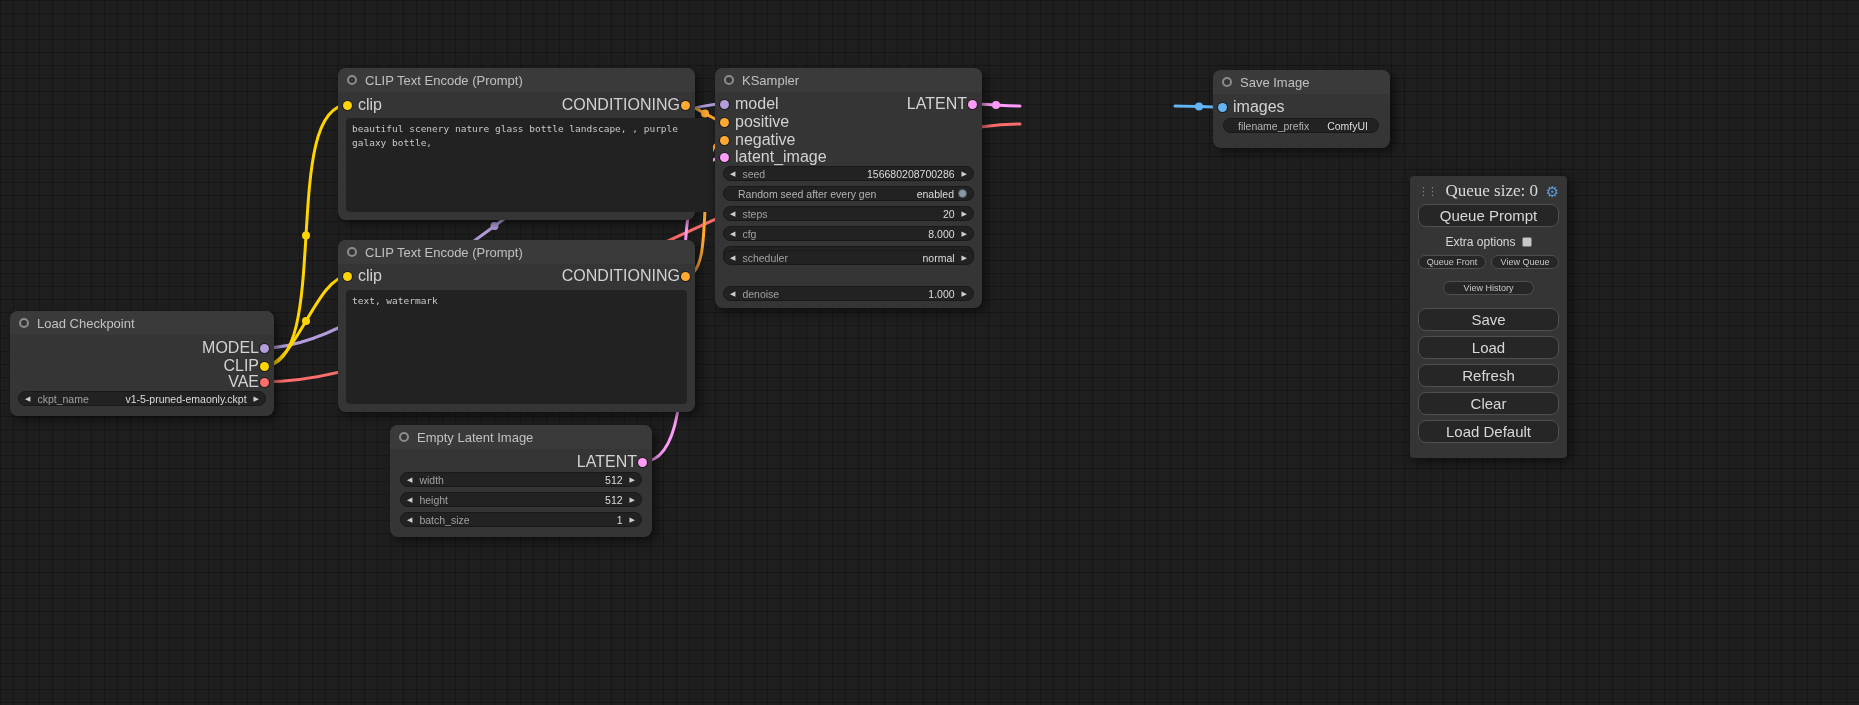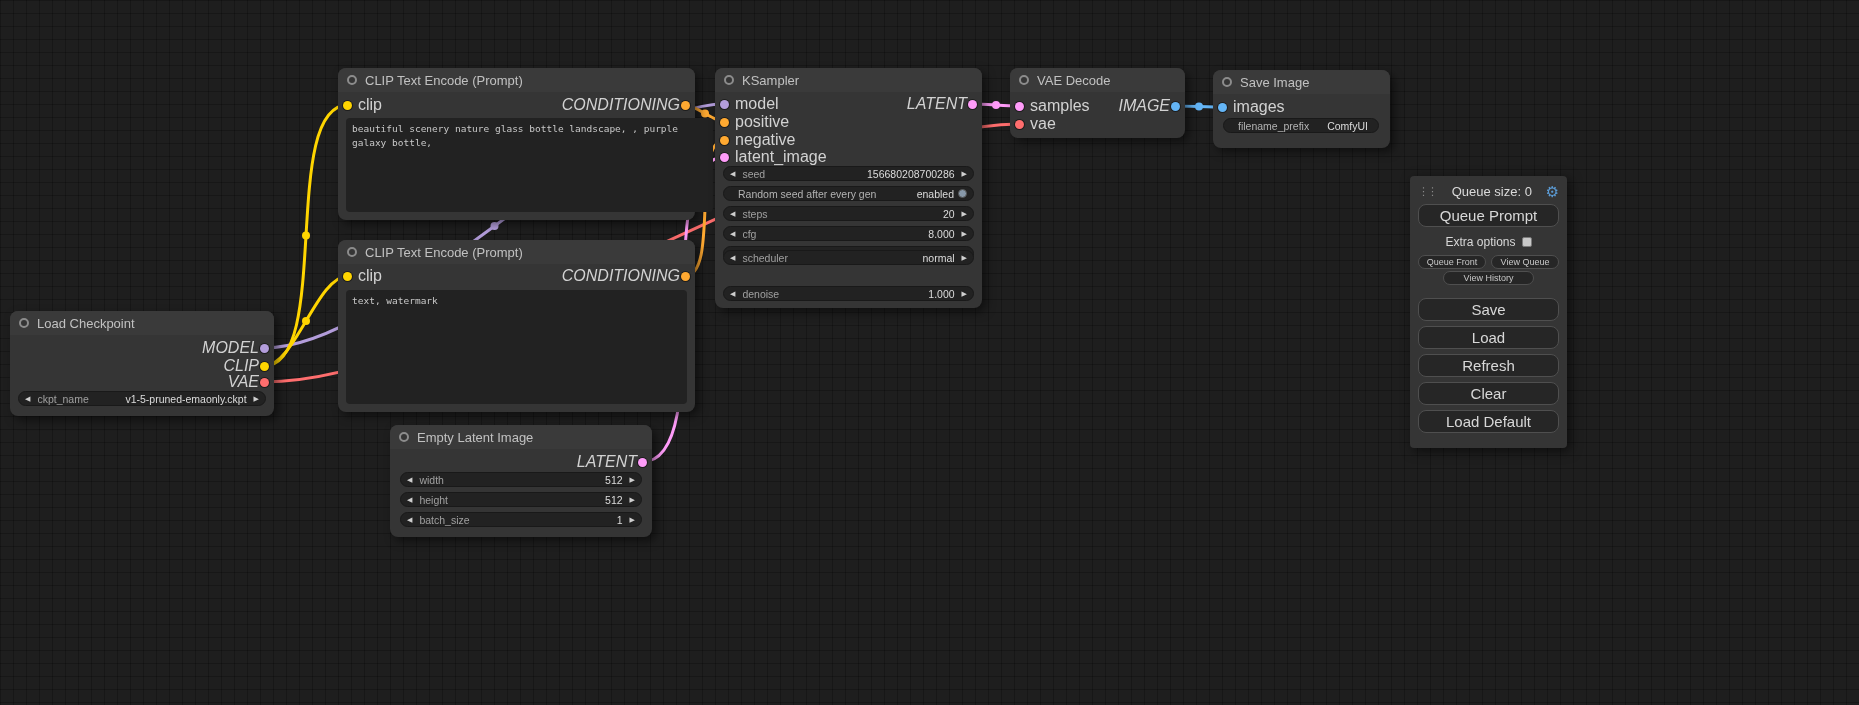--- a/index.html
+++ b/index.html
@@ -34,21 +34,21 @@
   .slot { position:absolute; left:0; right:0; height:16px; }
   .dot {
     position:absolute; top:50%; width:9px; height:9px; margin-top:-4.5px;
     border-radius:50%; box-shadow:0 0 0 1px rgba(0,0,0,0.45); cursor:crosshair;
   }
   .dot.in { left:5px; } .dot.out { right:5px; }
   .slot-label {
     position:absolute; top:50%; transform:translateY(-50%);
     font-size:16px; color:#d2d2d2; white-space:nowrap;
   }
-  .in-label { left:20px; } .out-label { right:15px;font-style:italic; }
+  .in-label { left:20px; } .out-label { right:15px; }
 
   .widget {
     position:absolute; height:15px; background:#222; border:1px solid #191919;
     border-radius:8px; display:flex; align-items:center; padding:0 6px;
     font-size:10.5px; color:#a0a0a0; cursor:pointer; overflow:hidden;
   }
   .widget .arrow { color:#cfcfcf; font-size:7px; line-height:1; flex:none; }
   .widget .wlabel { margin-left:7px; white-space:nowrap; }
   .widget .wvalue { margin-left:auto; margin-right:7px; color:#dcdcdc; white-space:nowrap; }
   .widget.noarrows .wlabel { margin-left:8px; color:#b3b3b3;text-align:right; }
@@ -64,38 +64,38 @@
     color:#c9c9c9; white-space:pre-wrap; word-break:break-word; cursor:text;
   }
 
   .menu {
     position:absolute; left:1410px; top:176px; width:157px; z-index:10;
     background:#353535; border-radius:4px; padding:5px 8px 10px;
     box-shadow:3px 3px 12px rgba(0,0,0,0.6);
   }
   .menu-header { display:flex; align-items:center; height:20px; margin-bottom:3px; }
   .drag-handle { color:#8a8a8a; font-size:11px; letter-spacing:-2px; cursor:move; padding-right:2px; }
-  .queue-size { flex:1; text-align:center; color:#dadada; font-size:13px; }
+  .queue-size { flex:1; text-align:center; color:#dadada; font-size:17px;font-family:Liberation Serif, serif; }
   .gear { color:#5b9bd5; font-size:15px; cursor:pointer; line-height:1; }
 
   .btn {
     display:block; width:100%; background:#262626; border:1px solid #4f4f4f;
     border-radius:8px; color:#d8d8d8; font-size:15px; font-family:inherit;
     text-align:center; padding:2px 0; cursor:pointer;
   }
   .btn.primary { margin-bottom:8px; }
   .extra-row {
     display:flex; justify-content:center; align-items:center; gap:6px;
     color:#d8d8d8; font-size:12px; margin-bottom:6px;
   }
   .checkbox {
     width:10px; height:10px; background:#c9c9c9; border:1px solid #7a7a7a;
     border-radius:2px; cursor:pointer;
   }
-  .small-row { display:flex; gap:5px; margin-bottom:2px; }
+  .small-row { display:flex; gap:5px; margin-bottom:12px; }
   .btn.small { font-size:9px; padding:1px 0; border-radius:8px; color:#c8c8c8; }
   .btn.view-history { width:64%; margin:0 auto; }
   .big-group { margin-top:13px; }
   .btn.big { margin-bottom:5px; padding:2px 0; }
 </style>
 </head>
 <body>
 
 <div class="canvas">
 
@@ -263,36 +263,20 @@
       <span class="arrow">▶</span>
     </div>
     <div class="widget" style="left:8px;top:218px;width:251px">
       <span class="arrow">◀</span>
       <span class="wlabel">denoise</span>
       <span class="wvalue">1.000</span>
       <span class="arrow">▶</span>
     </div>
   </div>
 
-  <div class="node" style="left:1010px;top:68px;width:175px;height:70px">
-    <div class="node-title">
-      <span class="title-dot"></span>
-      <span class="title-text">VAE Decode</span>
-    </div>
-    <div class="slot" style="top:30px">
-      <span class="dot in" style="background: rgb(255, 156, 249);"></span>
-      <span class="slot-label in-label">samples</span>
-      <span class="slot-label out-label">IMAGE</span>
-      <span class="dot out" style="background: rgb(100, 181, 246);"></span>
-    </div>
-    <div class="slot" style="top:48px">
-      <span class="dot in" style="background: rgb(255, 110, 110);"></span>
-      <span class="slot-label in-label">vae</span>
-    </div>
-  </div>
 
   <div class="node" style="left:1213px;top:70px;width:177px;height:78px">
     <div class="node-title">
       <span class="title-dot"></span>
       <span class="title-text">Save Image</span>
     </div>
     <div class="slot" style="top:29px">
       <span class="dot in" style="background: rgb(100, 181, 246);"></span>
       <span class="slot-label in-label">images</span>
     </div>

